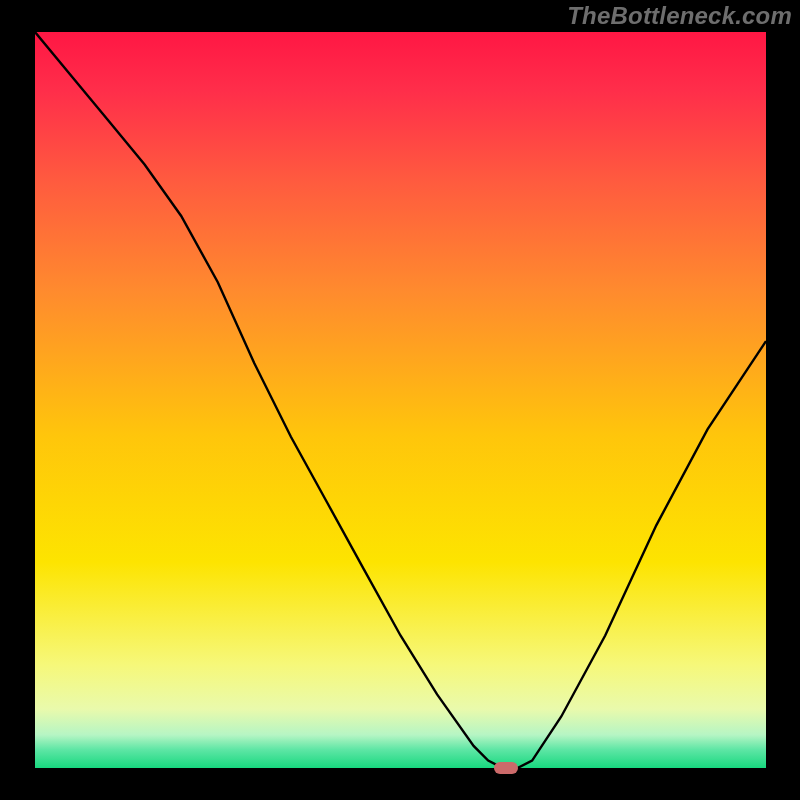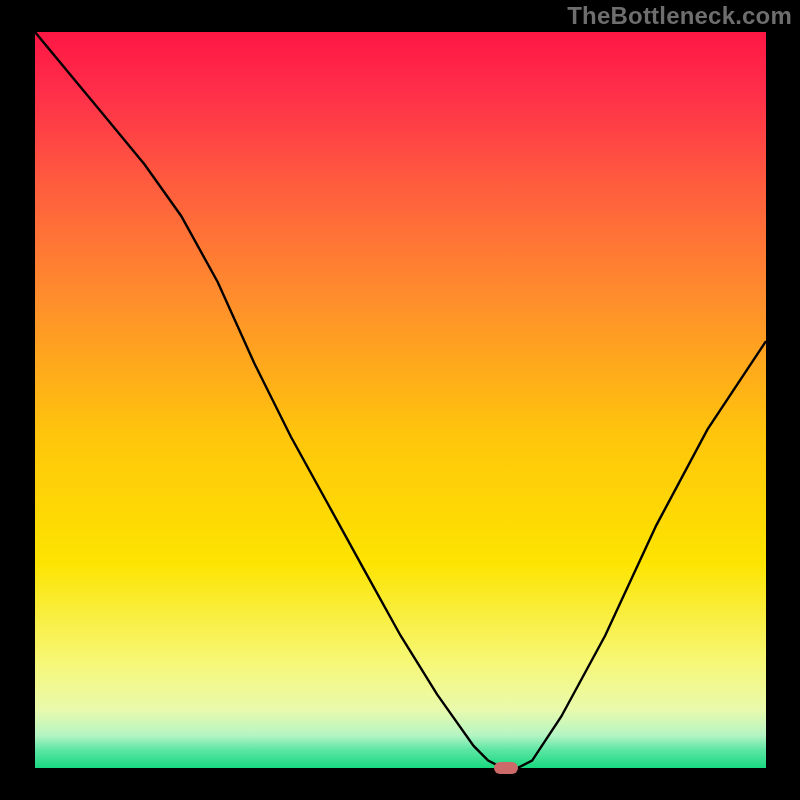--- a/index.html
+++ b/index.html
@@ -7,20 +7,21 @@
     padding: 0;
     width: 800px;
     height: 800px;
     background: #000000;
     overflow: hidden;
   }
   .canvas {
     position: relative;
     width: 800px;
     height: 752px;
+    font-style: italic;
   }
   .watermark {
     position: absolute;
     top: 2px;
     right: 8px;
     font-family: Arial, Helvetica, sans-serif;
     font-size: 24px;
     font-weight: 600;
     color: #6e6e6e;
     letter-spacing: 0.2px;

